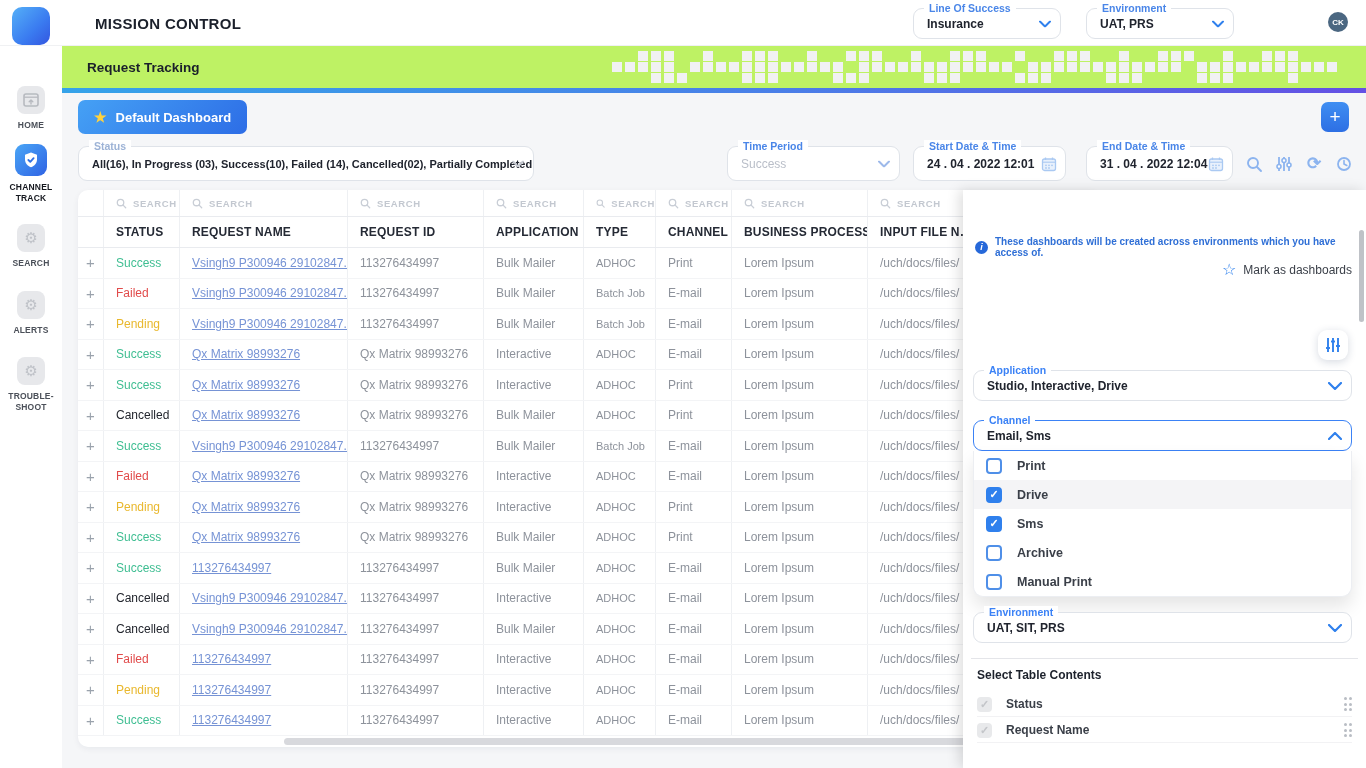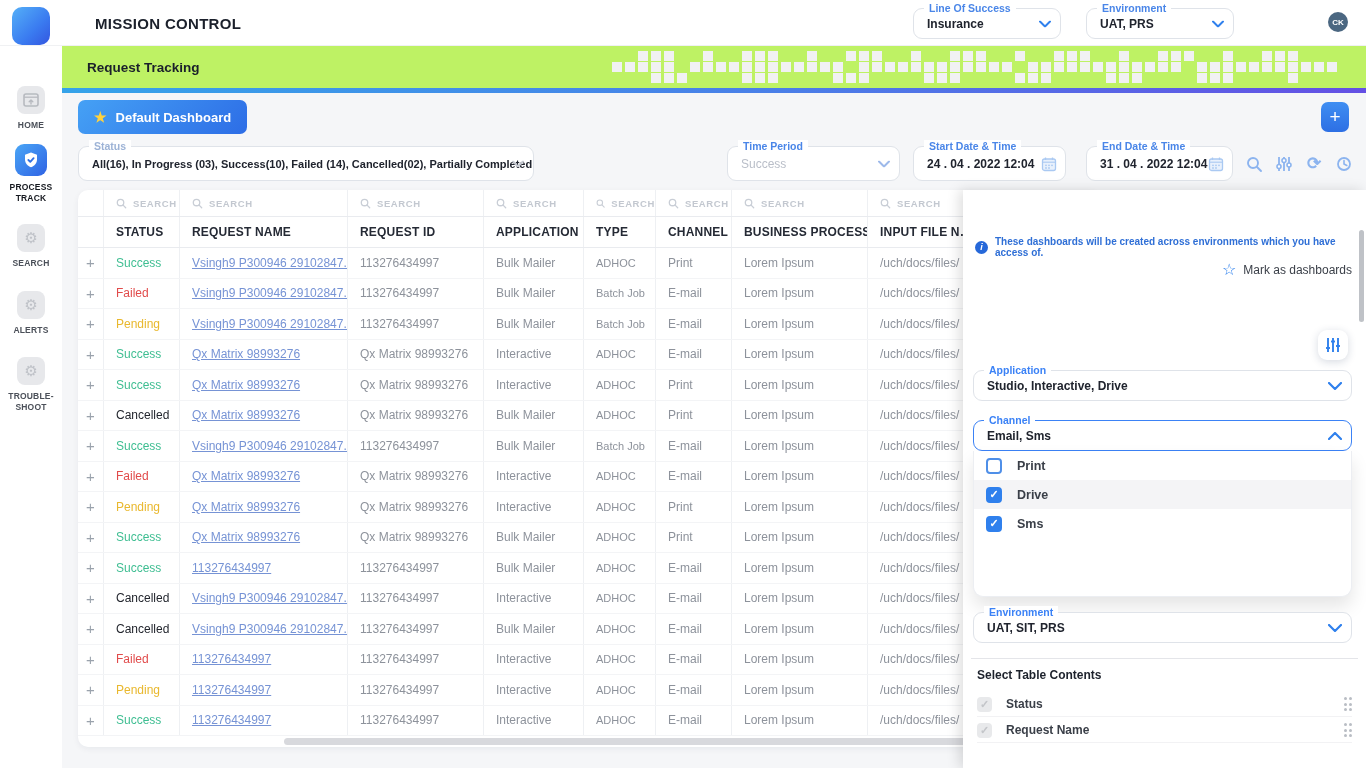--- a/index.html
+++ b/index.html
@@ -262,21 +262,21 @@
     </span>
     <span class="nav-lbl">HOME</span>
   </div>
   <div class="nav-item active" style="top:98px;">
     <span class="nav-icon active">
       <svg width="18" height="18" viewBox="0 0 24 24">
           <path d="M12 2 L20 5 V11 C20 16.2 16.6 20 12 21.6 C7.4 20 4 16.2 4 11 V5 Z" fill="#fff"></path>
           <polyline points="8.5,12 11,14.5 15.5,9.5" fill="none" stroke="#2f6fe4" stroke-width="2.4" stroke-linecap="round" stroke-linejoin="round"></polyline>
         </svg>
     </span>
-    <span class="nav-lbl">PROCESS TRACK</span>
+    <span class="nav-lbl">CHANNEL TRACK</span>
   </div>
   <div class="nav-item" style="top:178px;">
     <span class="nav-icon gear">⚙</span>
     <span class="nav-lbl">SEARCH</span>
   </div>
   <div class="nav-item" style="top:245px;">
     <span class="nav-icon gear">⚙</span>
     <span class="nav-lbl">ALERTS</span>
   </div>
   <div class="nav-item" style="top:311px;">
@@ -304,21 +304,21 @@
   <span class="lbl">Time Period</span>
   <span class="val placeholder">Success</span>
   <span class="chev">
     <svg width="12" height="7">
         <polyline points="1,1 6,6 11,1" fill="none" stroke="#9db9ea" stroke-width="2" stroke-linecap="round" stroke-linejoin="round"></polyline>
       </svg>
   </span>
 </div>
 <div class="field f-start">
   <span class="lbl">Start Date &amp; Time</span>
-  <span class="val">24 . 04 . 2022 12:04</span>
+  <span class="val">24 . 04 . 2022 12:01</span>
   <span class="cal">
     <svg width="16" height="16" viewBox="0 0 16 16">
         <rect x="1.5" y="3" width="13" height="11.5" rx="2" fill="#e9f1fc" stroke="#aac9f2" stroke-width="1.3"></rect>
         <line x1="4.5" y1="1.5" x2="4.5" y2="4" stroke="#aac9f2" stroke-width="1.3"></line>
         <line x1="11.5" y1="1.5" x2="11.5" y2="4" stroke="#aac9f2" stroke-width="1.3"></line>
         <line x1="1.5" y1="6.2" x2="14.5" y2="6.2" stroke="#aac9f2" stroke-width="1.1"></line>
         <circle cx="5" cy="9.3" r=".9" fill="#aac9f2"></circle>
         <circle cx="8" cy="9.3" r=".9" fill="#aac9f2"></circle>
         <circle cx="11" cy="9.3" r=".9" fill="#aac9f2"></circle>
         <circle cx="5" cy="12" r=".9" fill="#aac9f2"></circle>
@@ -705,20 +705,28 @@
     <span>Print</span>
   </div>
       <div class="opt highlight">
     <span class="cbx checked">✓</span>
     <span>Drive</span>
   </div>
       <div class="opt">
     <span class="cbx checked">✓</span>
     <span>Sms</span>
   </div>
+      <div class="opt">
+    <span class="cbx"></span>
+    <span>Archive</span>
+  </div>
+      <div class="opt">
+    <span class="cbx"></span>
+    <span>Manual Print</span>
+  </div>
     </div>
 
   <div class="field p-field f-env">
     <span class="lbl">Environment</span>
     <span class="val">UAT, SIT, PRS</span>
     <span class="chev">
       <svg width="14" height="8">
           <polyline points="1,1 7,7 13,1" fill="none" stroke="#2f80ed" stroke-width="2.2" stroke-linecap="round" stroke-linejoin="round"></polyline>
         </svg>
     </span>

